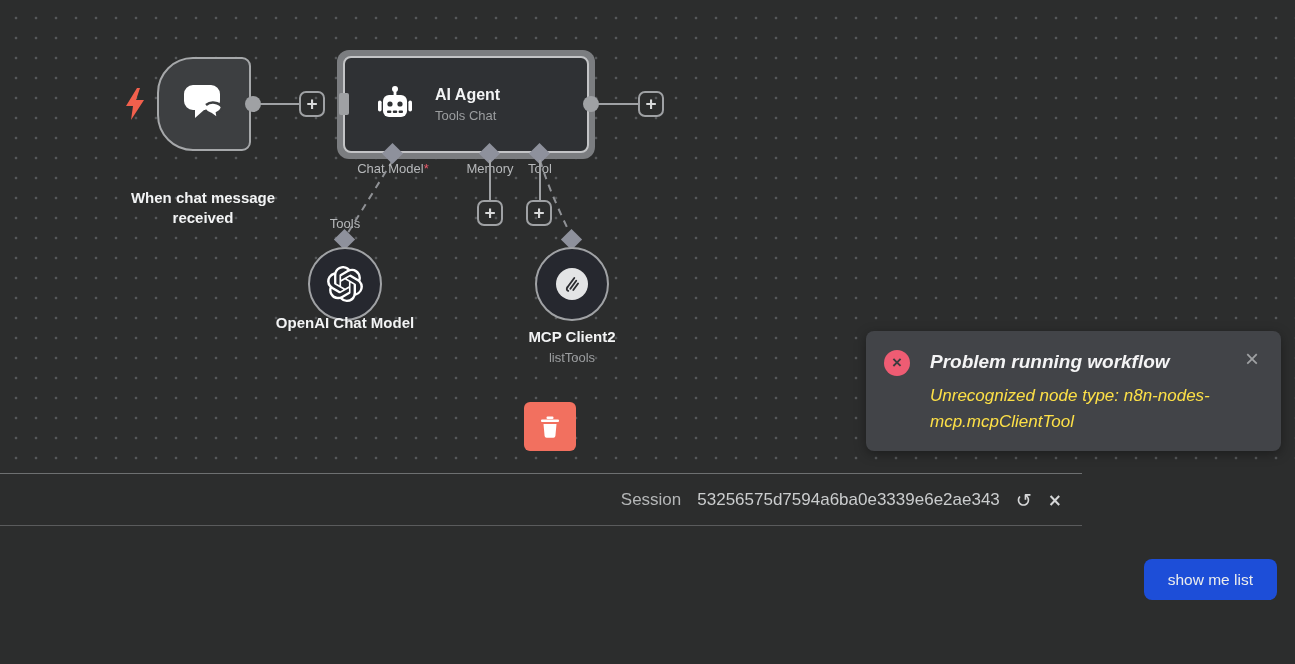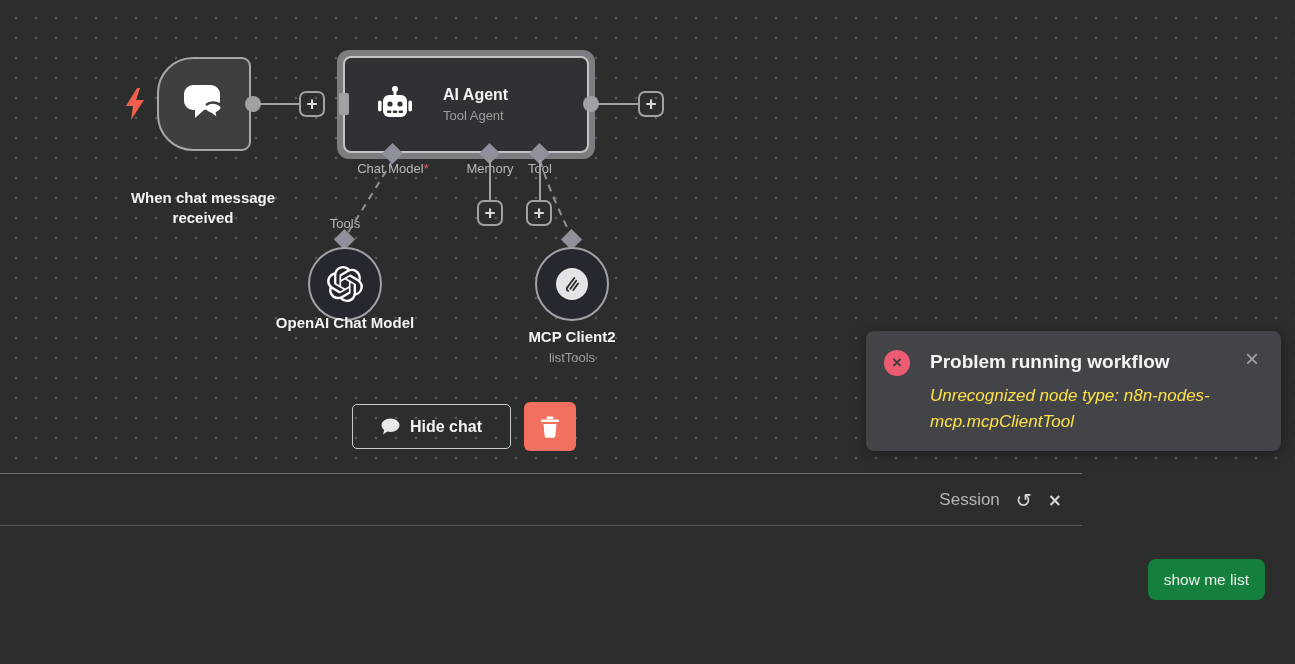--- a/index.html
+++ b/index.html
@@ -41,21 +41,21 @@
   .required { color:#e9596a; }
 
   
   .agent-outer {
     left:337px; top:50px; width:258px; height:109px;
     background:#7b7d80; border-radius:12px; cursor:pointer;
   }
   .agent-inner {
     position:absolute; left:6px; top:6px; width:246px; height:97px;
     background:#2f3134; border:2px solid #c3c4c6; border-radius:8px;
-    display:flex; align-items:center; padding-left:30px; gap:28px;
+    display:flex; align-items:center; padding-left:30px; gap:20px;
   }
   .agent-title { font-size:16px; font-weight:bold; color:#f2f3f4; margin-bottom:4px; }
   .agent-subtitle { font-size:13px; color:#9c9ea0; }
   .input-port { left:339px; top:93px; width:10px; height:22px; background:#9fa1a4; border-radius:2px; }
 
   
   .round-node {
     width:74px; height:74px; border-radius:50%;
     background:#26282f; border:2px solid #a0a2a5;
     display:flex; align-items:center; justify-content:center; cursor:pointer;
@@ -82,21 +82,21 @@
   
   .toast {
     left:866px; top:331px; width:415px; height:120px;
     background:#424448; border-radius:8px; box-shadow:0 3px 12px rgba(0,0,0,.35);
   }
   .toast-icon {
     position:absolute; left:18px; top:19px; width:26px; height:26px; border-radius:50%;
     background:#ee5c73; color:#3a3b3e; font-weight:bold; font-size:17px;
     display:flex; align-items:center; justify-content:center;
   }
-  .toast-title { position:absolute; left:64px; top:20px; font-size:19px; font-weight:bold; color:#f4f4f5; }
+  .toast-title { position:absolute; left:64px; top:20px; font-size:19px; font-weight:bold; color:#f4f4f5;font-style:italic; }
   .toast-close { position:absolute; right:22px; top:14px; font-size:24px; color:#9fa1a3; cursor:pointer; font-weight:400; }
   .toast-msg {
     position:absolute; left:64px; top:52px; width:312px;
     font-style:italic; font-size:17px; color:#fde047; line-height:1.55;
   }
 
   
   .session-bar {
     position:absolute; left:0; top:473px; width:1082px; height:53px;
     border-top:1px solid #6e7071; border-bottom:1px solid #5a5b5c;
@@ -104,24 +104,24 @@
     display:flex; align-items:center; justify-content:flex-end; gap:16px;
     padding-right:20px;
   }
   .session-label { font-size:17px; color:#b4b6b7; }
   .session-id { font-size:17px; color:#cbcdce; }
   .icon-btn { color:#d6d7d8; cursor:pointer; font-family:"DejaVu Sans",sans-serif; }
   .refresh-glyph { font-size:19px; }
   .bar-close { font-size:17px; font-weight:bold; }
   .chat-body { position:absolute; left:0; top:526px; width:1295px; height:138px; background:#2c2d2d; }
   .chat-bubble {
-    position:absolute; right:30px; top:33px; min-width:114px; height:41px;
-    background:#15803d; border-radius:8px;
-    display:flex; align-items:center; justify-content:center;
-    font-size:15.5px; color:#eceded; padding:0 16px;
+    position:absolute; right:18px; top:33px; min-width:114px; height:41px;
+    background:#1d4ed8; border-radius:8px;
+    display:flex; align-items:center; justify-content:center;
+    font-size:15.5px; color:#eceded; padding:0 24px;
   }
 
   svg { display:block; }
   .wire-layer { position:absolute; left:0; top:0; width:1295px; height:473px; pointer-events:none; }
 </style>
 </head>
 <body>
 
 <div class="app">
 
@@ -163,21 +163,21 @@
             <rect x="33.4" y="15.5" width="3.6" height="11" rx="1.8" fill="#ffffff"></rect>
             <circle cx="15" cy="19" r="2.6" fill="#2f3134"></circle>
             <circle cx="25" cy="19" r="2.6" fill="#2f3134"></circle>
             <rect x="12" y="25.5" width="4.4" height="2.6" rx="1" fill="#2f3134"></rect>
             <rect x="17.8" y="25.5" width="4.4" height="2.6" rx="1" fill="#2f3134"></rect>
             <rect x="23.6" y="25.5" width="4.4" height="2.6" rx="1" fill="#2f3134"></rect>
           </svg>
         </span>
         <span>
           <div class="agent-title">AI Agent</div>
-          <div class="agent-subtitle">Tool Agent</div>
+          <div class="agent-subtitle">Tools Chat</div>
         </span>
       </div>
     </div>
     <div class="abs input-port"></div>
 
     <div class="abs out-dot" style="left:583px; top:96px;"></div>
     <div class="abs conn-line" style="left:591px; top:103px; width:49px; height:2px;"></div>
     <div class="abs plus-box" style="left:638px; top:91px;">+</div>
 
     <div class="abs diamond" style="left:385px; top:146px;"></div>
@@ -213,48 +213,41 @@
           <path d="M7 15.5 L14.5 5.5"></path>
           <path d="M10.2 17.2 L16.6 8.4"></path>
           <path d="M13.4 18.6 L18.6 11.4"></path>
           <path d="M7 15.5 c-1.3 1.9 -0.7 3.4 0.9 4"></path>
         </svg>
       </span>
     </div>
     <div class="abs node-label" style="left:492px; top:327px; width:160px;">MCP Client2</div>
     <div class="abs sub-label" style="left:492px; top:350px; width:160px;">listTools</div>
 
-    <button class="abs hide-chat-btn">
-      <span>
-        <svg width="19" height="17" viewBox="0 0 19 17">
-          <path d="M9.5 0.5 C14.5 0.5 18.5 3.5 18.5 7.2 C18.5 10.9 14.5 13.9 9.5 13.9 C8.4 13.9 7.3 13.75 6.3 13.5 L2 16.5 L3.2 11.9 C1.5 10.7 0.5 9 0.5 7.2 C0.5 3.5 4.5 0.5 9.5 0.5 Z" fill="#e8e9ea"></path>
-        </svg>
-      </span>
-      <span>Hide chat</span>
-    </button>
     <button class="abs trash-btn">
       <span>
         <svg width="22" height="24" viewBox="0 0 22 24">
           <rect x="2" y="4.5" width="18" height="2.4" rx="1" fill="#ffffff"></rect>
           <rect x="7.5" y="1.5" width="7" height="2.4" rx="1" fill="#ffffff"></rect>
           <path d="M4.5 9 h13 l-1.1 12 a2 2 0 0 1 -2 1.8 h-6.8 a2 2 0 0 1 -2 -1.8 Z" fill="#ffffff"></path>
         </svg>
       </span>
     </button>
 
     <div class="abs toast">
       <span class="toast-icon">×</span>
       <div class="toast-title">Problem running workflow</div>
       <span class="toast-close">×</span>
       <div class="toast-msg">Unrecognized node type: n8n-nodes-mcp.mcpClientTool</div>
     </div>
   </div>
 
   <div class="session-bar">
     <span class="session-label">Session</span>
+    <span class="session-id">53256575d7594a6ba0e3339e6e2ae343</span>
     <span class="icon-btn refresh-glyph">↺</span>
     <span class="icon-btn bar-close">×</span>
   </div>
 
   <div class="chat-body">
     <div class="chat-bubble">show me list</div>
   </div>
 
 </div>
 

